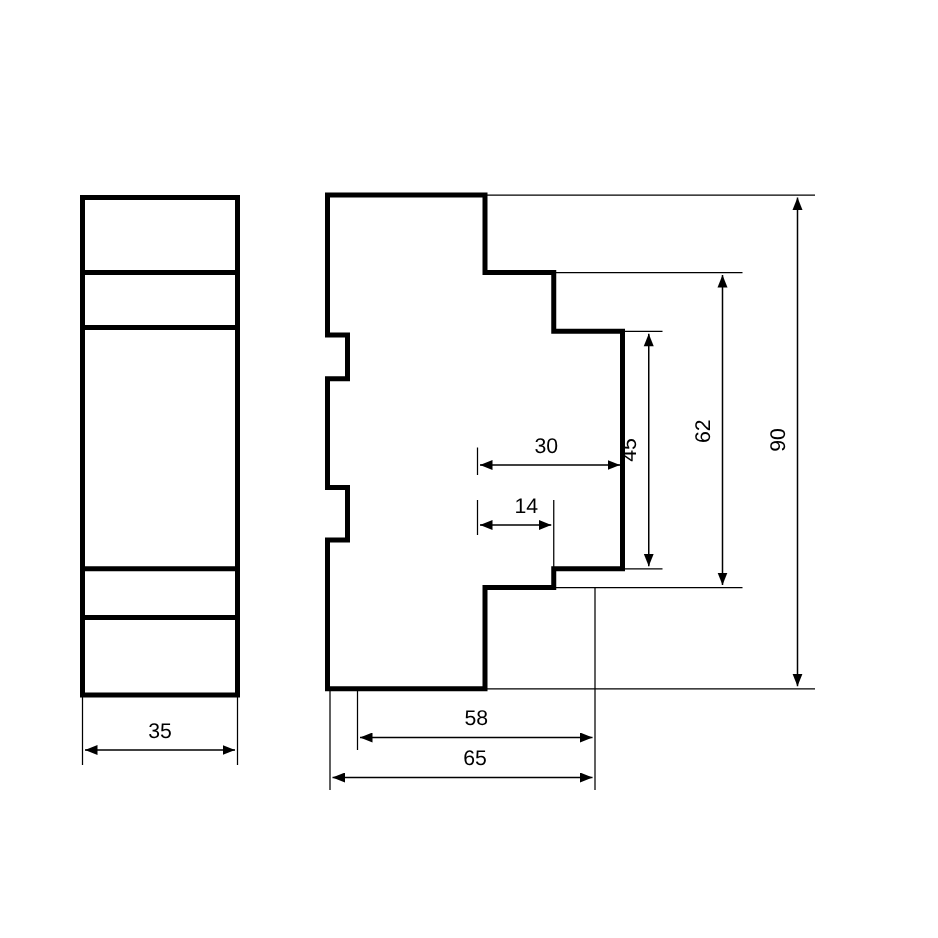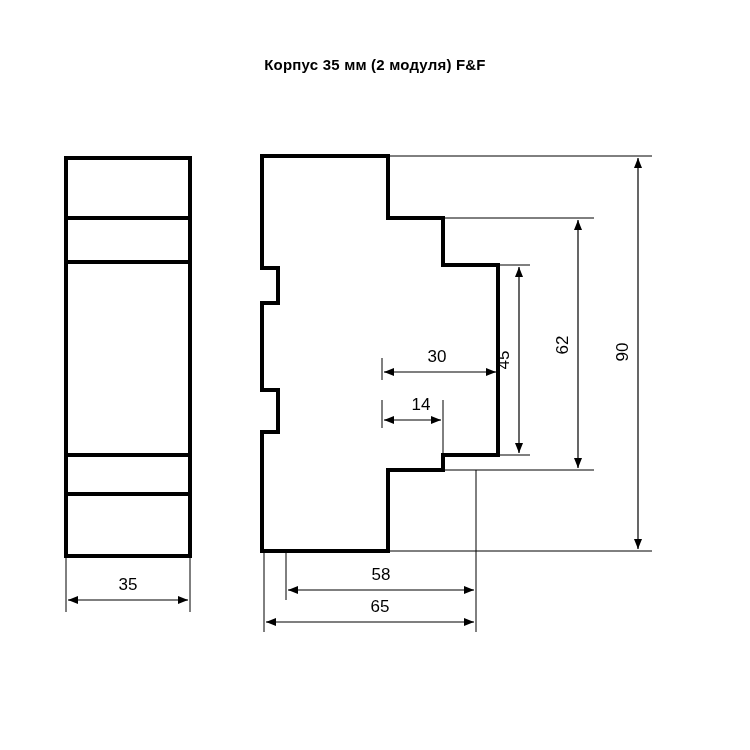--- a/index.html
+++ b/index.html
@@ -39,21 +39,20 @@
     font-family: "Liberation Sans", sans-serif;
     font-size: 17px;
     fill: #000000;
   }
 </style>
 </head>
 <body>
 
 <div id="stage">
 
-  <div id="title">Корпус 35 мм (2 модуля) F&amp;F</div>
 
   <svg class="drawing" width="750" height="750" viewBox="0 0 750 750">
 
     <defs>
       <marker id="arrEnd" markerWidth="12" markerHeight="12" refX="10" refY="4" orient="auto" markerUnits="userSpaceOnUse">
         <path d="M0,0 L10,4 L0,8 z" fill="#000000"></path>
       </marker>
       <marker id="arrStart" markerWidth="12" markerHeight="12" refX="0" refY="4" orient="auto" markerUnits="userSpaceOnUse">
         <path d="M10,0 L0,4 L10,8 z" fill="#000000"></path>
       </marker>

